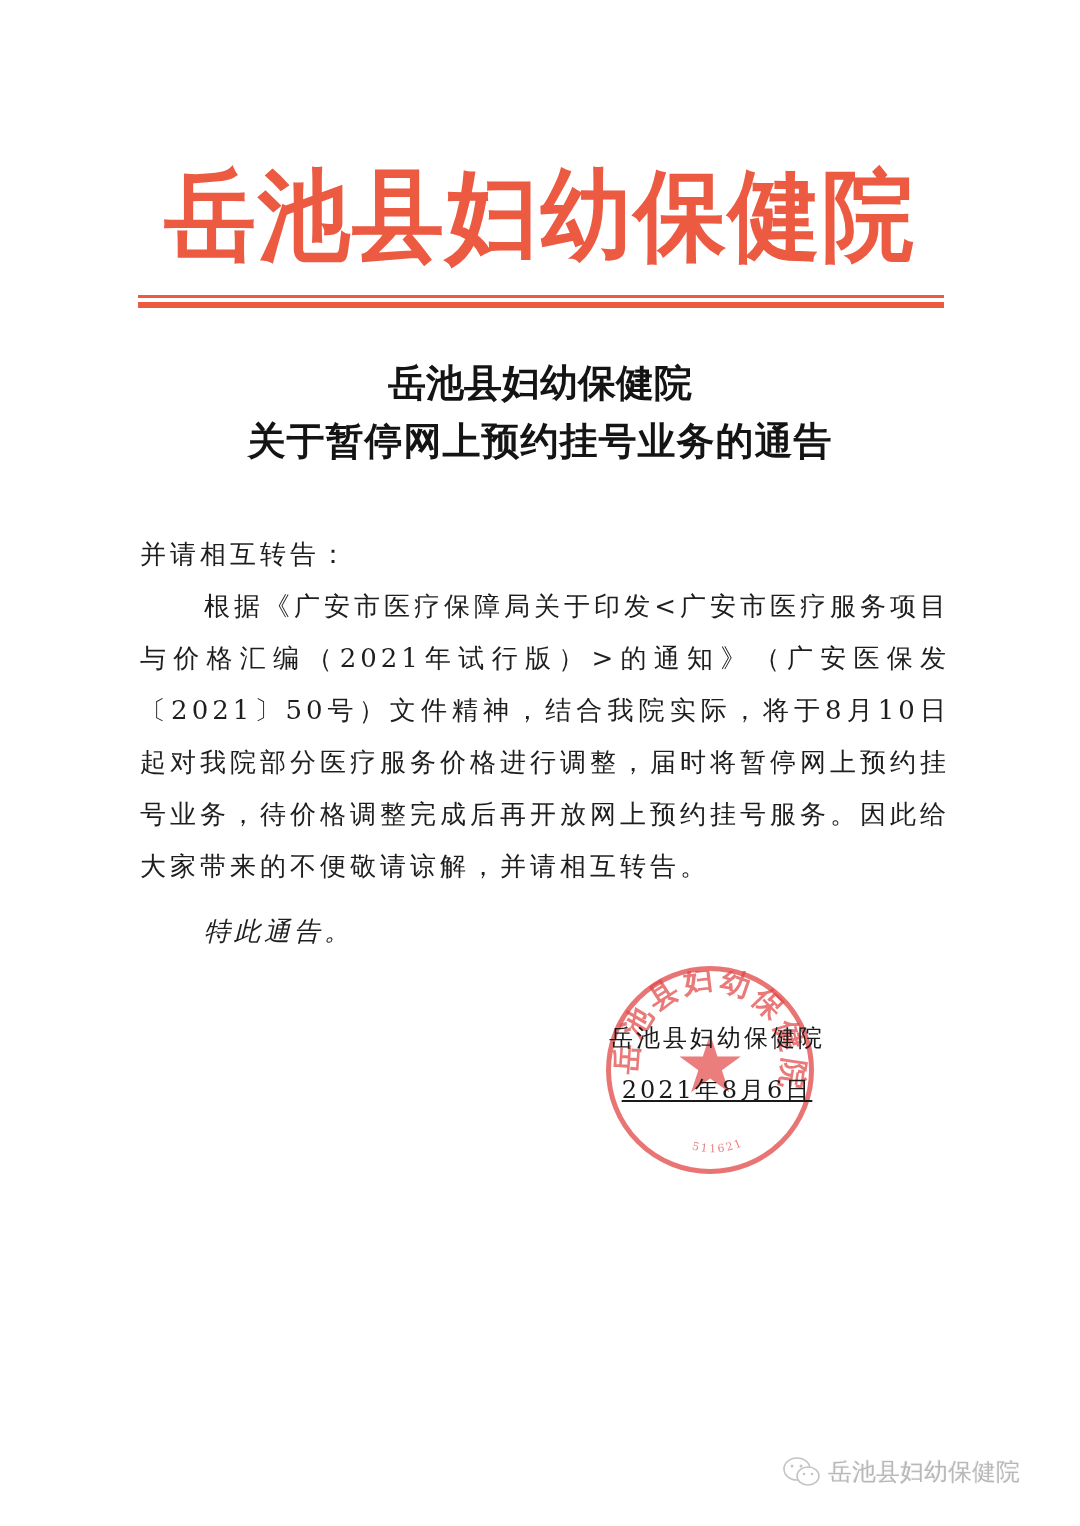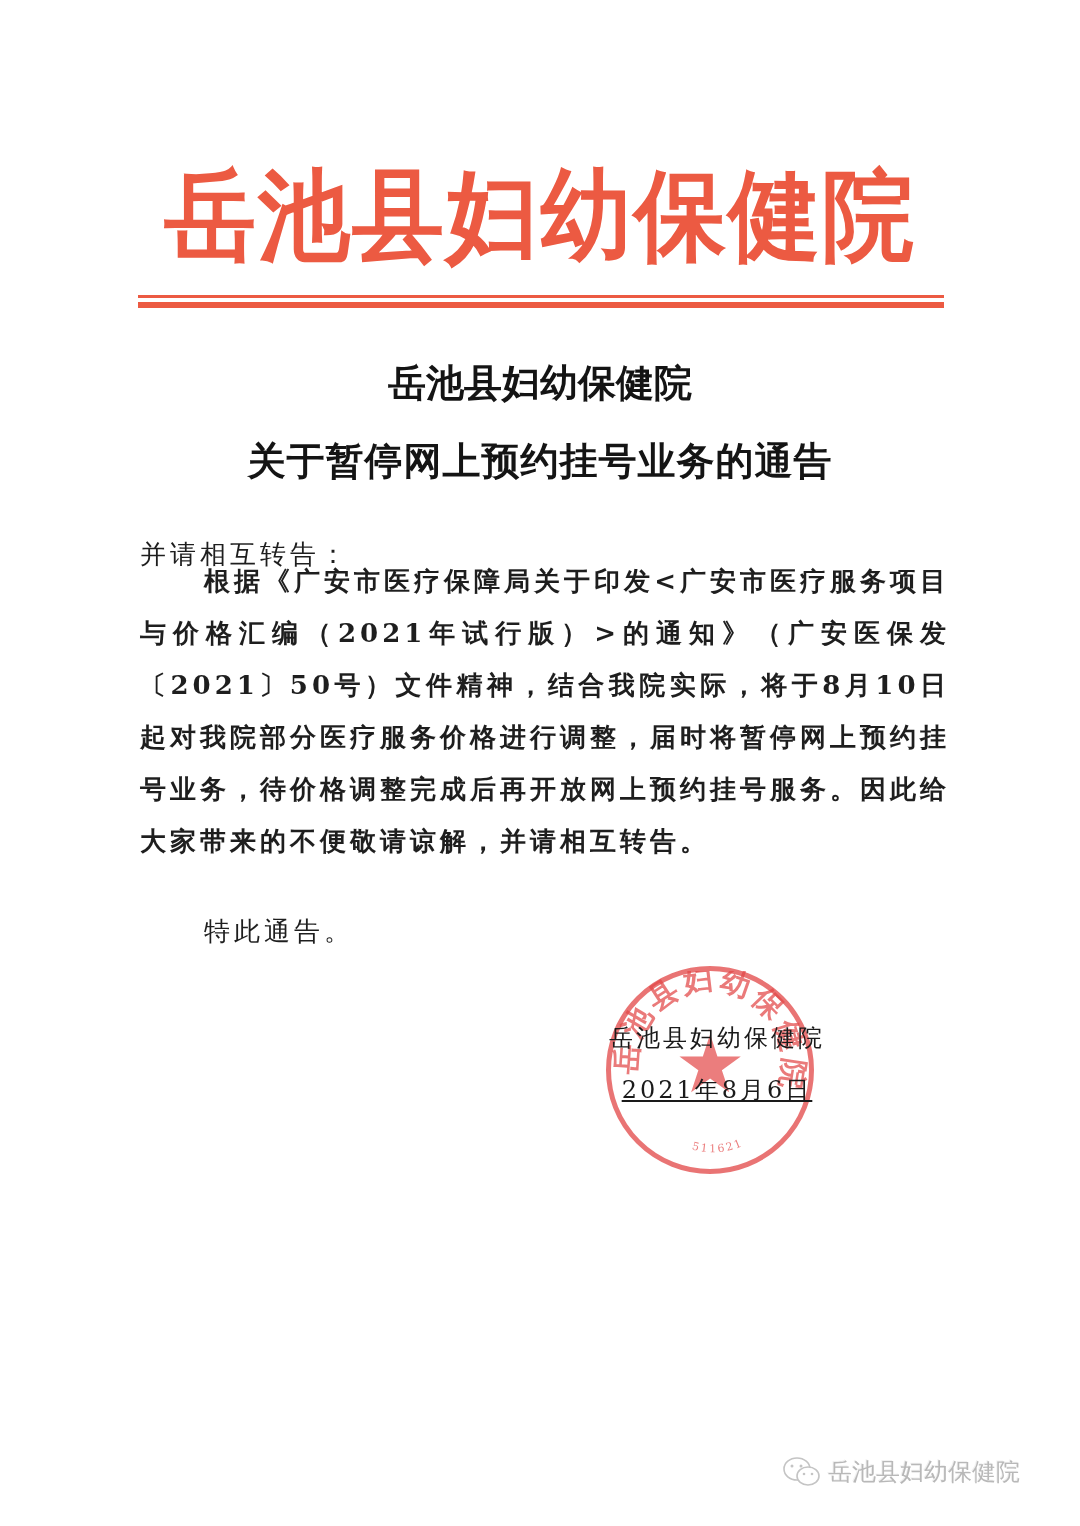--- a/index.html
+++ b/index.html
@@ -50,40 +50,39 @@
       left: 140px;
       width: 800px;
       text-align: center;
       font-family: "DejaVu Serif", serif;
       font-weight: bold;
       font-size: 38px;
       color: #141414;
       line-height: 50px;
     }
     .doc-title.t1 { top: 358px; }
-    .doc-title.t2 { top: 416px; letter-spacing: 1px; margin-top: 20px; }
+    .doc-title.t2 { top: 416px; letter-spacing: 1px; }
 
     .body-text {
       position: absolute;
       left: 140px;
       width: 810px;
       font-family: "DejaVu Serif", serif;
       font-size: 26px;
       color: #1e1e1e;
       line-height: 52px;
       letter-spacing: 4px;
     }
     .salutation { top: 528px; }
     .paragraph {
-      top: 555px;
+      top: 580px;
       text-indent: 64px;
       text-align: justify;
-      font-weight: bold;
     }
-    .closing { top: 905px; padding-left: 64px; }
+    .closing { top: 905px; padding-left: 64px; font-style: italic; }
 
     .stamp {
       position: absolute;
       left: 606px;
       top: 966px;
       width: 208px;
       height: 208px;
       border-radius: 50%;
       border: 5px solid rgba(226, 70, 70, 0.75);
       box-sizing: border-box;

